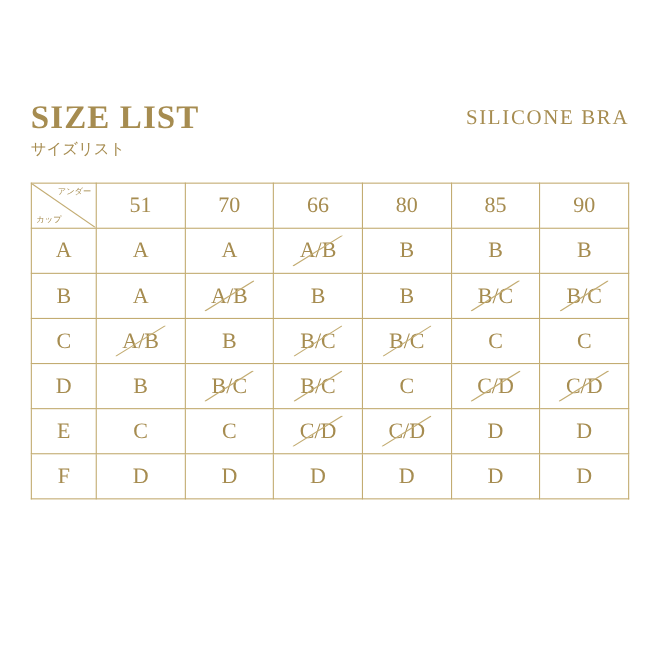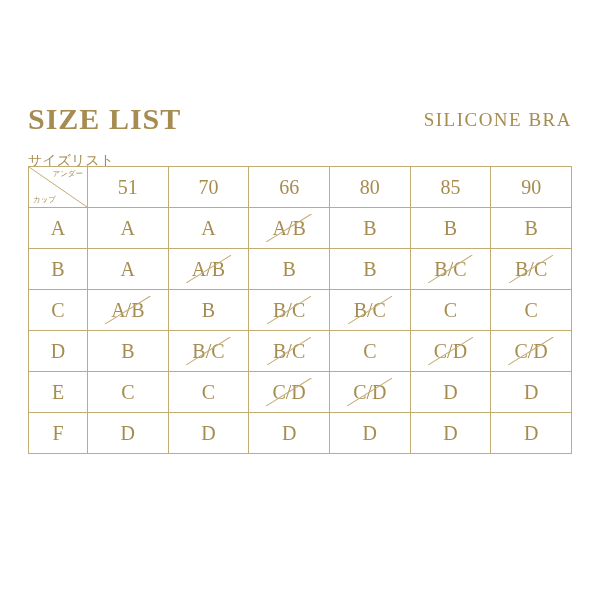--- a/index.html
+++ b/index.html
@@ -17,39 +17,39 @@
   .page {
     position: relative;
     width: 600px;
     height: 600px;
     box-sizing: border-box;
     padding: 0;
   }
   .header {
     position: absolute;
     left: 28px;
-    top: 104px;
+    top: 92px;
     width: 544px;
     height: 66px;
   }
   .title-main {
     font-family: "Liberation Serif", serif;
     font-size: 30px;
     font-weight: bold;
     letter-spacing: 1px;
     color: #a68c50;
     line-height: 1;
     margin: 0;
     padding: 0;
   }
   .title-sub {
     font-family: "DejaVu Sans", sans-serif;
     font-size: 14px;
     color: #a68c50;
-    margin-top: 18px;
+    margin-top: 5px;
     letter-spacing: 0px;
   }
   .title-right {
     position: absolute;
     right: 0;
     top: 5px;
     font-family: "Liberation Serif", serif;
     font-size: 19px;
     letter-spacing: 1.5px;
     color: #a68c50;

